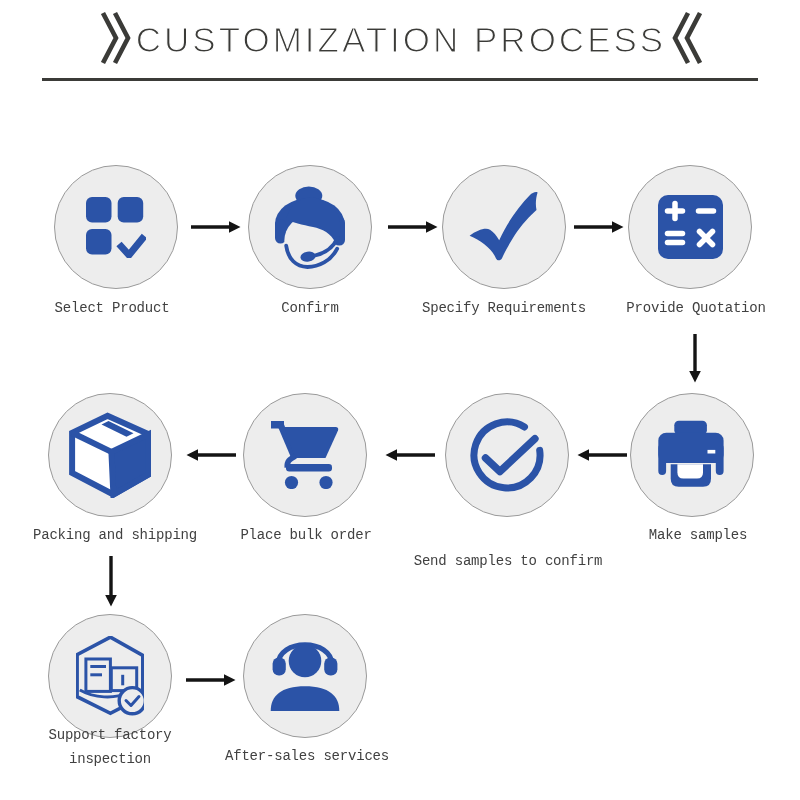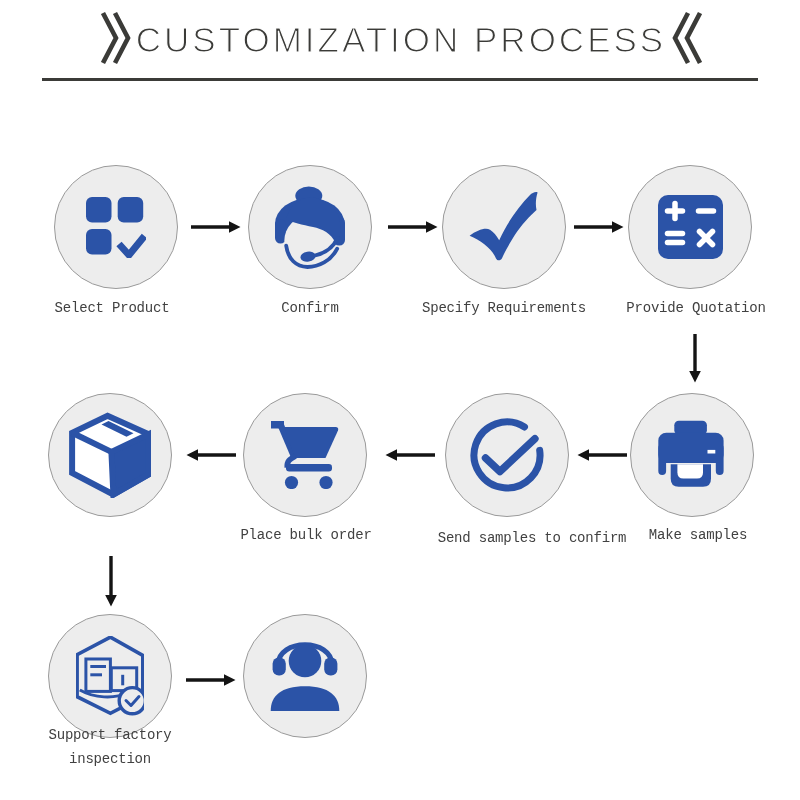--- a/index.html
+++ b/index.html
@@ -153,23 +153,25 @@
       <circle cx="35" cy="20" r="16.3" fill="var(--blue)"></circle>
       <path d="M0.7 70 C0.7 55 11 45.3 35 45.3 C59 45.3 69.3 55 69.3 70 Z" fill="var(--blue)"></path>
     </svg>
   </div>
 
   <div class="step-label" style="left: 112px; top: 297px; color: var(--label);">Select Product</div>
   <div class="step-label" style="left: 310px; top: 297px; color: var(--label); text-align: right;">Confirm</div>
   <div class="step-label" style="left: 504px; top: 297px; color: var(--label);">Specify Requirements</div>
   <div class="step-label" style="left: 696px; top: 297px; color: var(--label);">Provide Quotation</div>
   <div class="step-label" style="left: 698px; top: 523.5px; color: var(--label); text-align: right;">Make samples</div>
-  <div class="step-label" style="left: 508px; top: 527px; color: var(--label); margin-left: 24px;">Send samples to confirm</div>
+  <div class="step-label" style="left: 508px; top: 550px; color: var(--label);">Send samples to confirm</div>
   <div class="step-label" style="left: 306px; top: 523.5px; color: var(--label);">Place bulk order</div>
+  <div class="step-label" style="left: 115px; top: 523.5px; color: var(--label);">Packing and shipping</div>
   <div class="step-label wrap" style="left: 110px; top: 724px; color: var(--label);">Support factory inspection</div>
+  <div class="step-label" style="left: 307px; top: 745px; color: var(--label);">After-sales services</div>
 
   <svg class="arrow" style="left:191px;top:219px;" width="50" height="16" viewBox="0 0 50 16">
     <line x1="0" y1="8" x2="39" y2="8" stroke="var(--arrow)" stroke-width="3.4"></line>
     <polygon points="38,2.2 49.5,8 38,13.8" fill="var(--arrow)"></polygon>
   </svg>
   <svg class="arrow" style="left:388px;top:219px;" width="50" height="16" viewBox="0 0 50 16">
     <line x1="0" y1="8" x2="39" y2="8" stroke="var(--arrow)" stroke-width="3.4"></line>
     <polygon points="38,2.2 49.5,8 38,13.8" fill="var(--arrow)"></polygon>
   </svg>
   <svg class="arrow" style="left:574px;top:219px;" width="50" height="16" viewBox="0 0 50 16">

